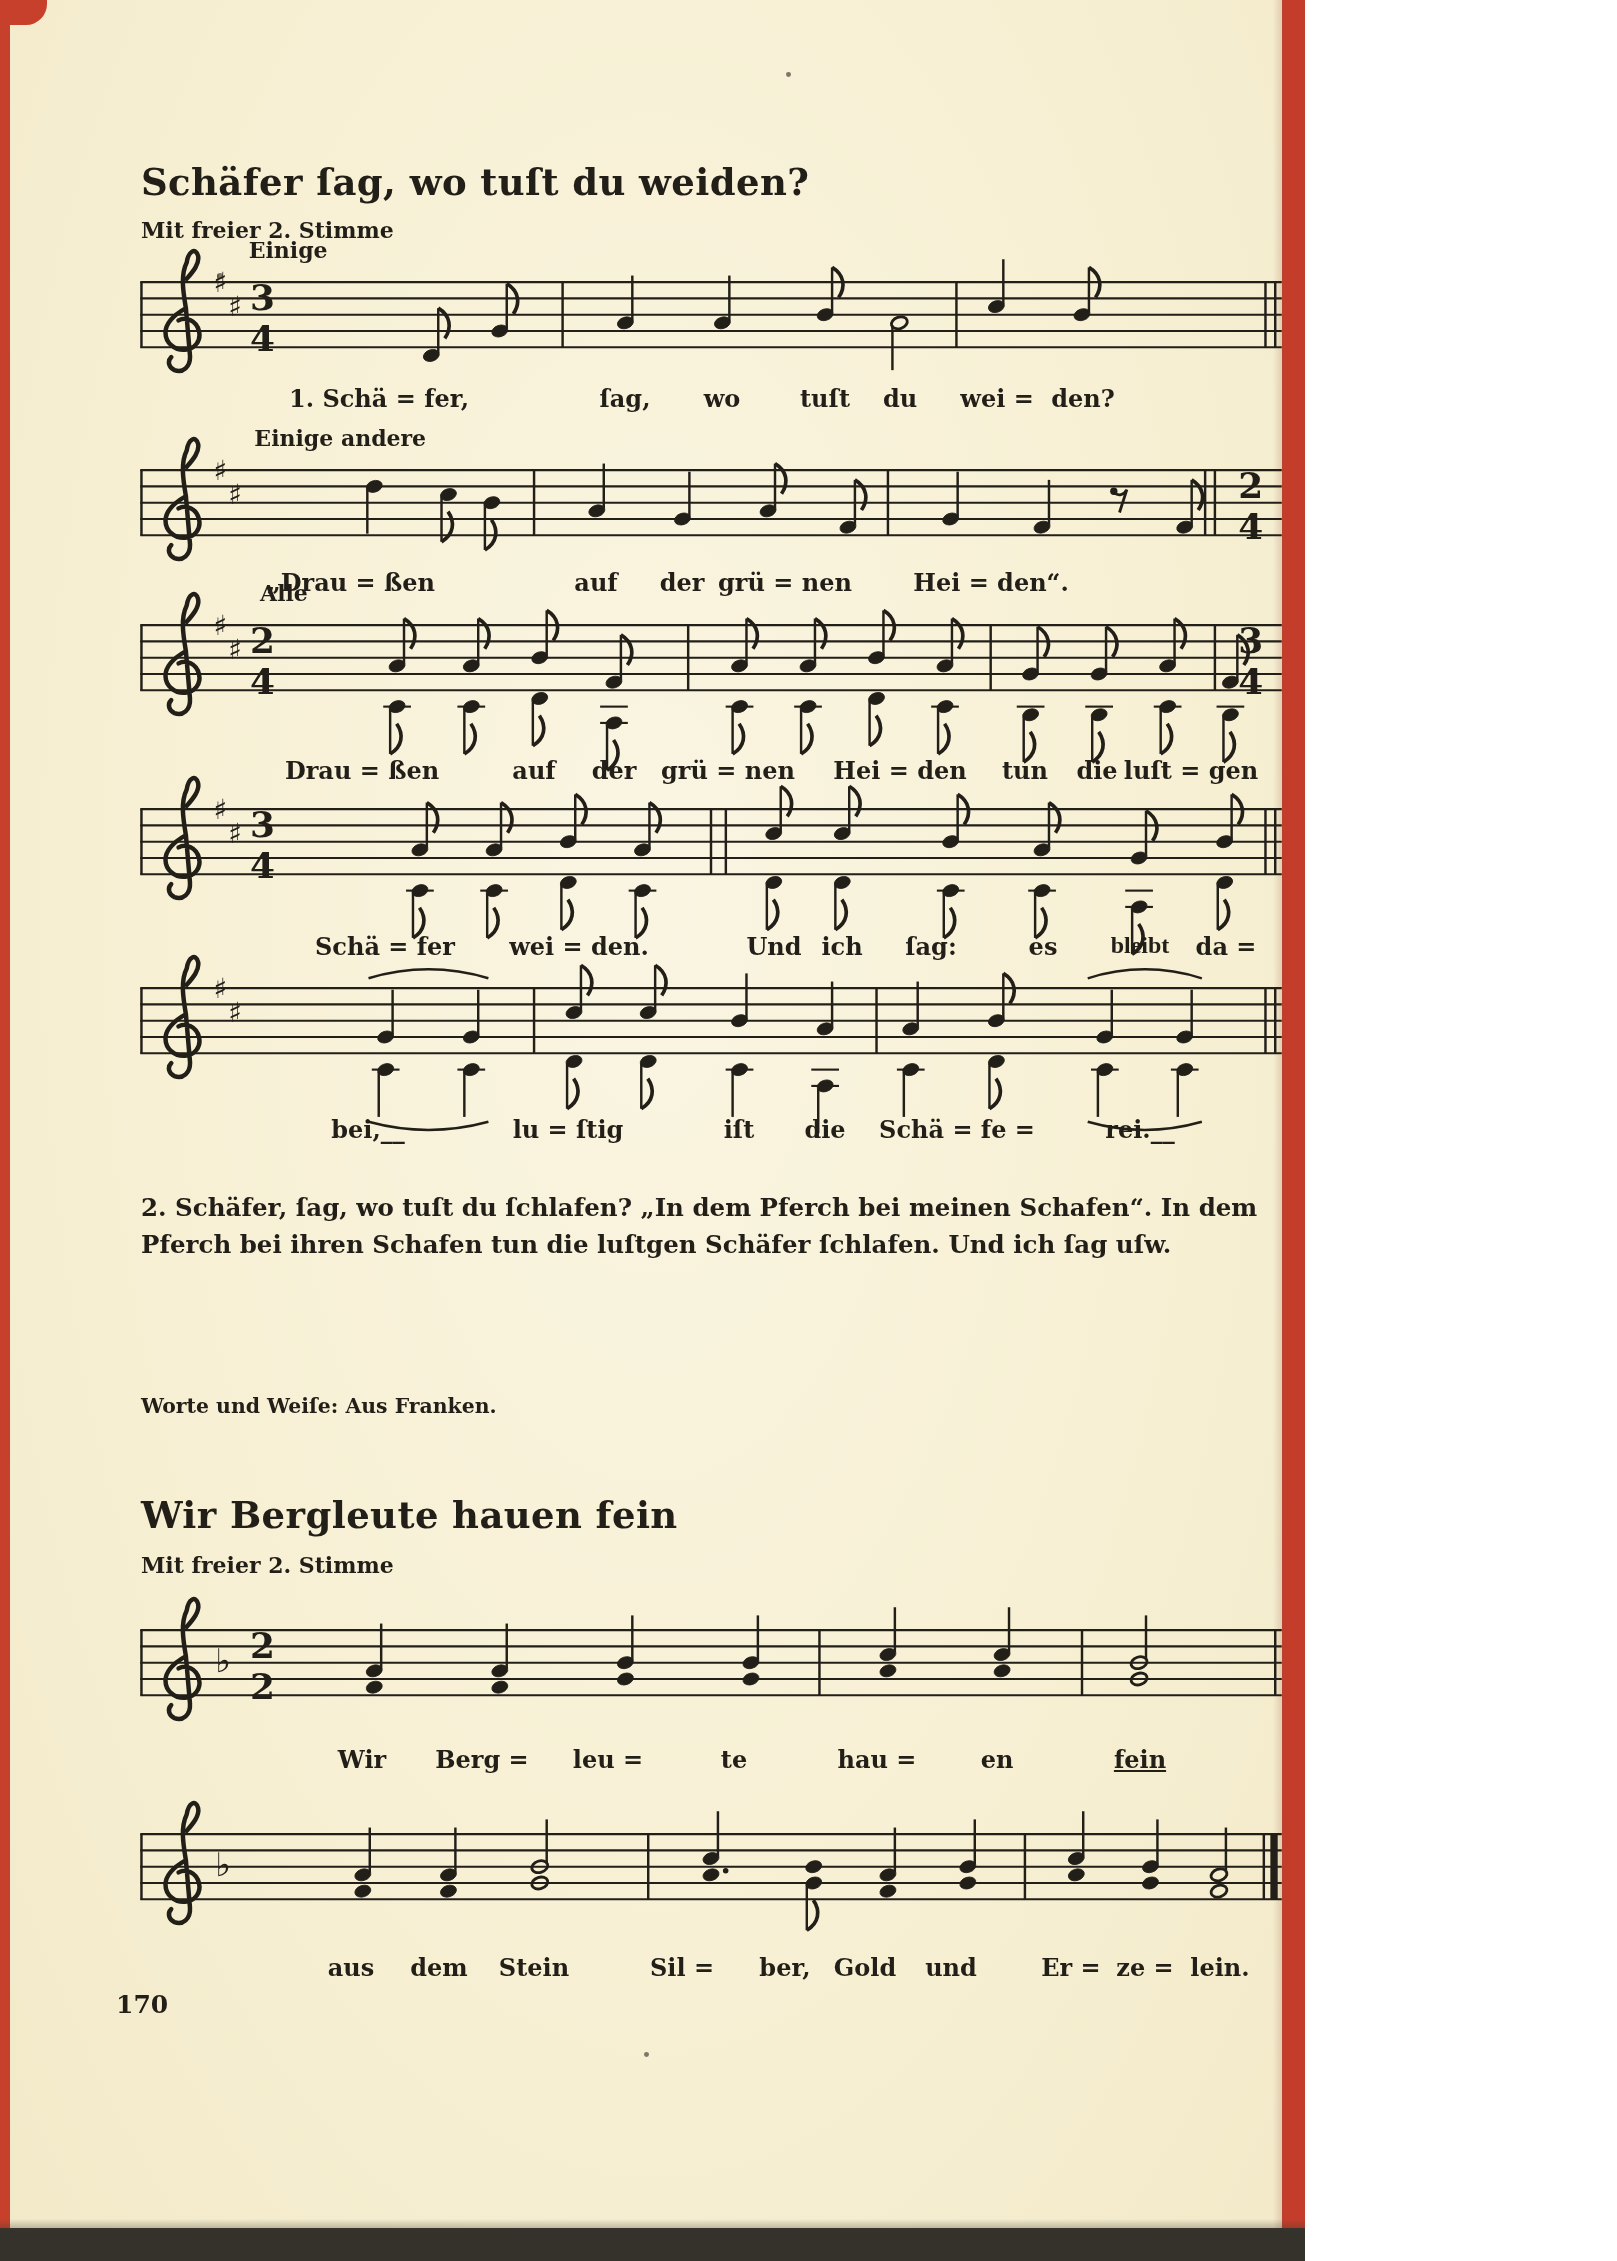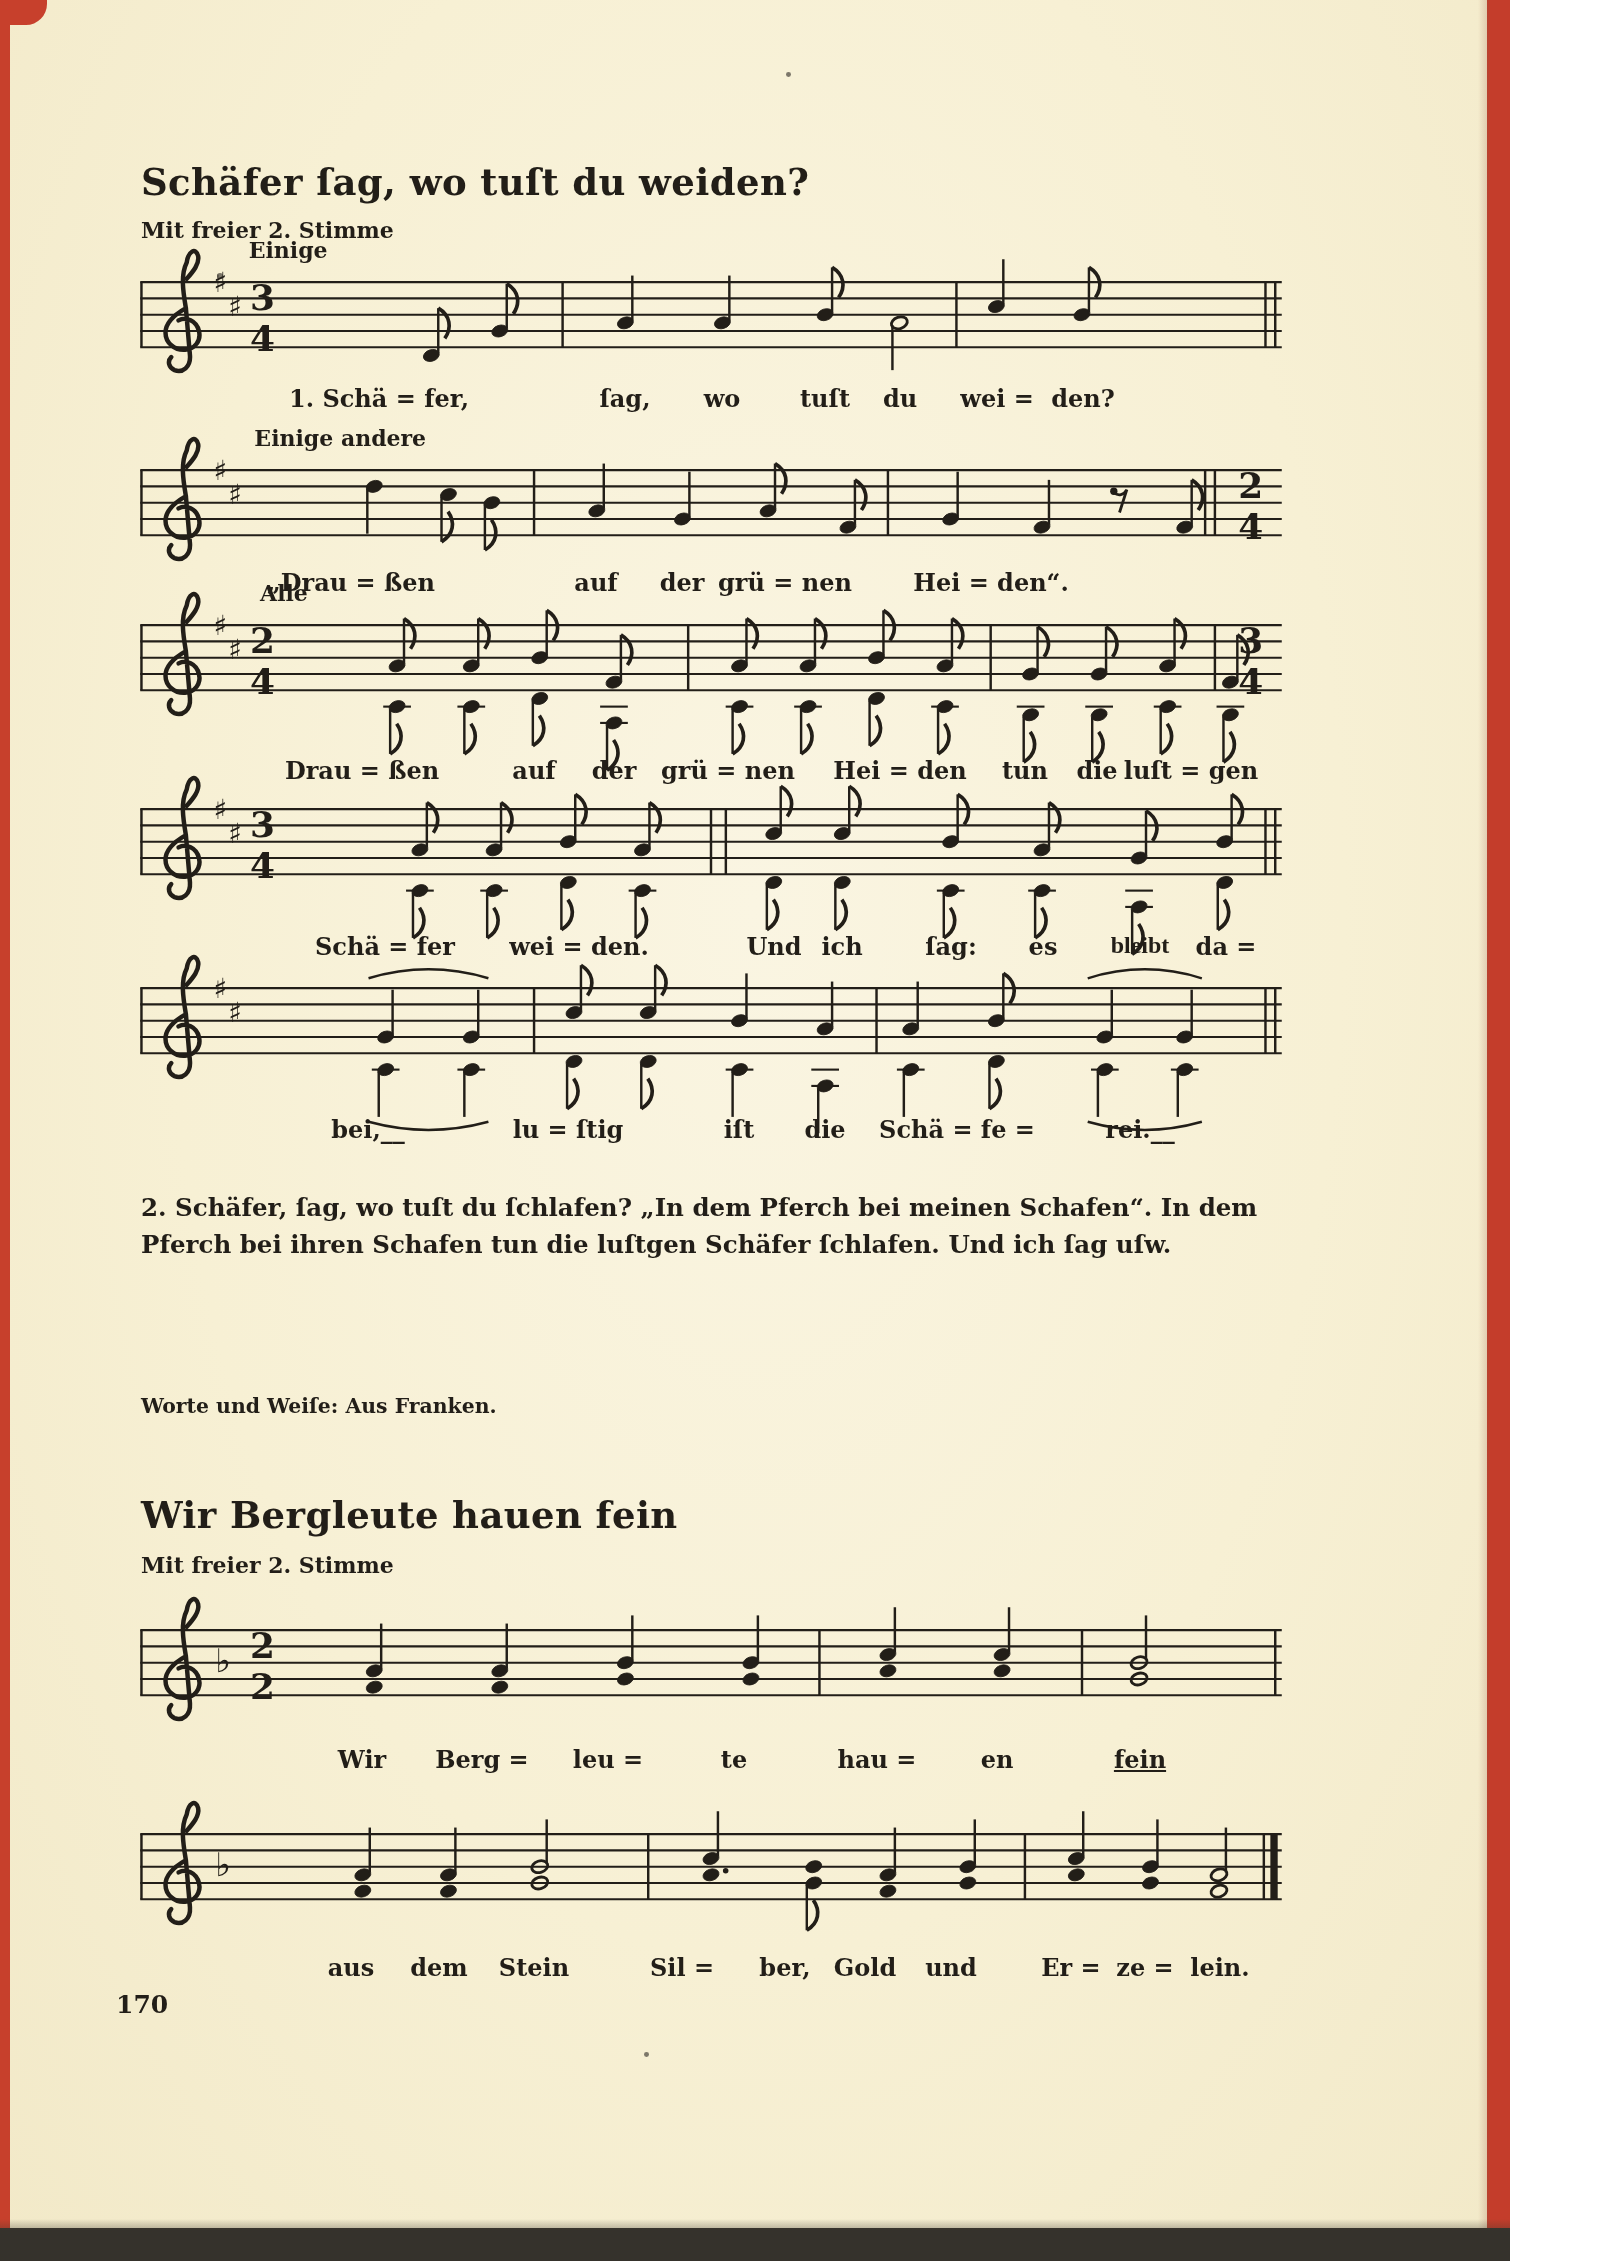--- a/index.html
+++ b/index.html
@@ -1,17 +1,17 @@
 <!DOCTYPE html>
 <html style="font-size:13px"><head>
 <meta charset="utf-8">
 <style>
   html,body{margin:0;padding:0;}
   body{font-family:"DejaVu Serif","Liberation Serif",serif;}
-  .scan{position:relative;width:1510px;height:2261px;background:
+  .scan{position:relative;width:1305px;height:2261px;background:
     radial-gradient(ellipse at 50% 40%, #faf5e2 0%, #f7f0d4 55%, #f2e9c8 100%);
     overflow:hidden;color:#221e18;}
   .edge-left{position:absolute;left:0;top:0;width:9.8px;height:2261px;background:#c7402c;}
   .corner-tl{position:absolute;left:0;top:0;width:47px;height:24.5px;background:#c7402c;border-radius:0 0 21px 0;}
   .edge-right{position:absolute;right:0;top:0;width:23px;height:2261px;background:#c43d2b;}
   .edge-right-soft{position:absolute;right:21px;top:0;width:11.4px;height:2261px;background:linear-gradient(to right, rgba(180,120,90,0), rgba(150,80,60,.25));}
   .edge-bottom{position:absolute;left:0;bottom:0;width:1618px;height:33px;background:#35322c;}
   .edge-bottom-soft{position:absolute;left:0;bottom:31px;width:1618px;height:11.4px;background:linear-gradient(to top, rgba(60,55,45,.35), rgba(60,55,45,0));}
   .speck{position:absolute;background:#3a362f;border-radius:50%;opacity:.65;}
 
@@ -347,21 +347,21 @@
           <path d="M 1216.5 248 C 1231.5 239, 1233.5 224, 1224.5 211" stroke="#221e18" stroke-width="4.5" fill="none"></path>
           <ellipse cx="1330" cy="160" rx="10" ry="7" fill="#221e18" stroke="#221e18" stroke-width="1" transform="rotate(-18 1330 160)"></ellipse>
           <line x1="1321.5" y1="163" x2="1321.5" y2="218" stroke="#221e18" stroke-width="3"></line>
           <path d="M 1321.5 218 C 1336.5 209, 1338.5 194, 1329.5 181" stroke="#221e18" stroke-width="4.5" fill="none"></path>
         </svg>
         <div class="lyrics" style="top: 180px;">
           <span style="left: 246px;">Schä = fer</span>
           <span style="left: 440px;">wei = den.</span>
           <span style="left: 635px;">Und</span>
           <span style="left: 703px;">ich</span>
-          <span style="left: 812px;">ſag:</span>
+          <span style="left: 792px;">ſag:</span>
           <span style="left: 904px;">es</span>
           <span style="left: 1001px; font-family: Liberation Serif, serif;">bleibt</span>
           <span style="left: 1087px;">da =</span>
         </div>
       </div>
       <div class="system" style="top: 931px;">
         <svg width="1144" height="212" viewBox="0 0 1400 260">
           <line x1="0" y1="70" x2="1400" y2="70" stroke="#221e18" stroke-width="2.6"></line>
           <line x1="0" y1="90" x2="1400" y2="90" stroke="#221e18" stroke-width="2.6"></line>
           <line x1="0" y1="110" x2="1400" y2="110" stroke="#221e18" stroke-width="2.6"></line>

